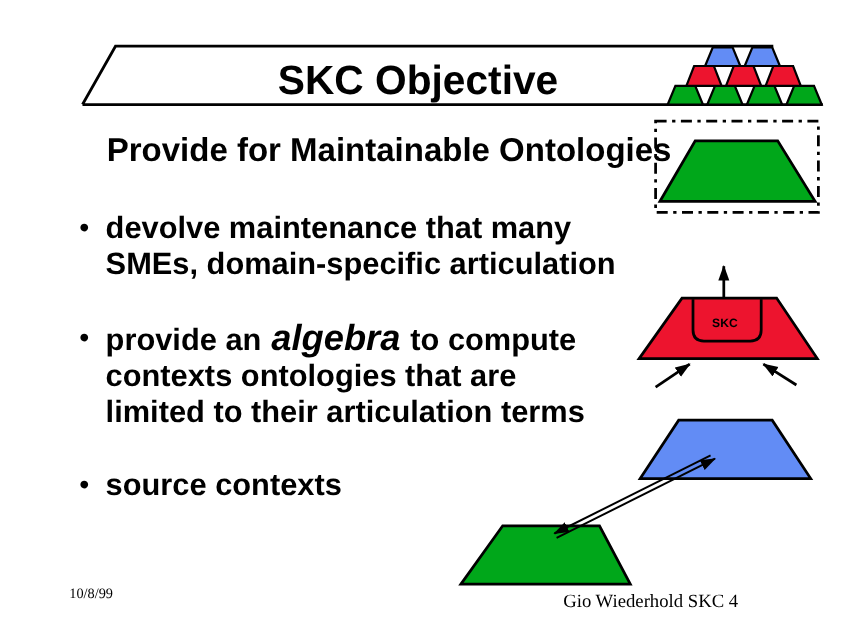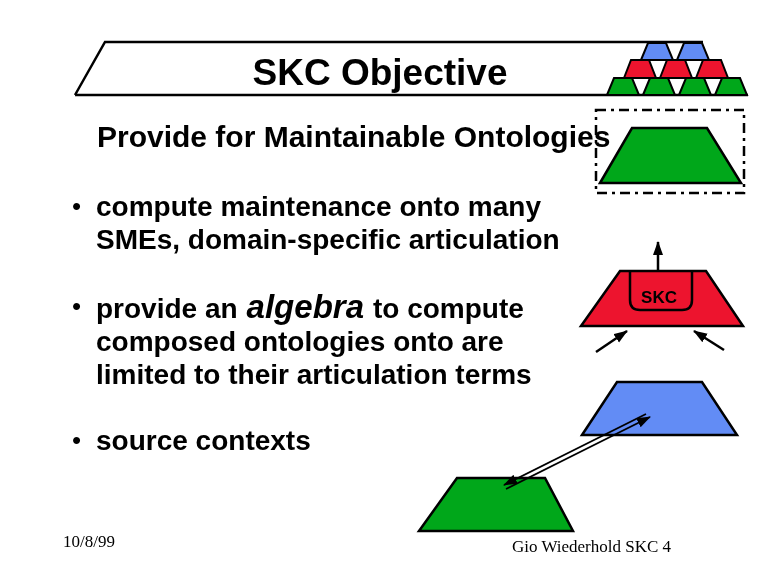--- a/index.html
+++ b/index.html
@@ -10,22 +10,22 @@
   .title{left:150px;top:52px;width:460px;text-align:center;
          font-size:37px;font-weight:bold;}
   .heading{left:69px;top:120px;font-size:30px;font-weight:bold;margin-left:28px;}
   .bullet{position:absolute;left:72px;display:flex;align-items:flex-start;}
   .bullet .marker{width:24px;font-size:26px;line-height:33px;flex:0 0 24px;}
   .bullet .btext{font-size:28px;font-weight:bold;line-height:33px;}
   .bullet .btext div{white-space:nowrap;}
   .b1{top:190px;} .b2{top:290px;} .b3{top:424px;}
   .em-word{font-size:33px;font-style:italic;margin:1px 9px;}
   .skc-label{left:629px;top:288px;width:60px;text-align:center;
-             font-size:17px;font-weight:bold;}
-  .footer-date{left:63px;top:532px;font-size:17px;font-family:"Liberation Serif",serif;}
+             font-size:11px;font-weight:bold;}
+  .footer-date{left:63px;top:532px;font-size:13px;font-family:"Liberation Serif",serif;}
   .footer-credit{left:512px;top:537px;font-size:17px;font-family:"Liberation Serif",serif;}
   svg{display:block;}
 </style>
 </head>
 <body>
 
 <div class="slide">
 
   <svg class="layer" viewBox="0 0 768 576">
     <defs>
@@ -63,32 +63,32 @@
     <line x1="646" y1="414" x2="504" y2="485" stroke="#000" stroke-width="1.8" marker-end="url(#ah)"></line>
   </svg>
 
   <div class="txt title">SKC Objective</div>
 
   <div class="txt heading">Provide for Maintainable Ontologies</div>
 
   <div class="bullet b1">
     <span class="marker">•</span>
     <div class="btext">
-      <div>compute maintenance onto many</div>
+      <div>devolve maintenance that many</div>
       <div>SMEs, domain-specific articulation</div>
     </div>
   </div>
 
   <div class="bullet b2">
     <span class="marker">•</span>
     <div class="btext">
       <div>
         <span>provide an</span><span class="em-word">algebra</span><span>to compute</span>
       </div>
-      <div>composed ontologies onto are</div>
+      <div>contexts ontologies that are</div>
       <div>limited to their articulation terms</div>
     </div>
   </div>
 
   <div class="bullet b3">
     <span class="marker">•</span>
     <div class="btext">
       <div>source contexts</div>
     </div>
   </div>

